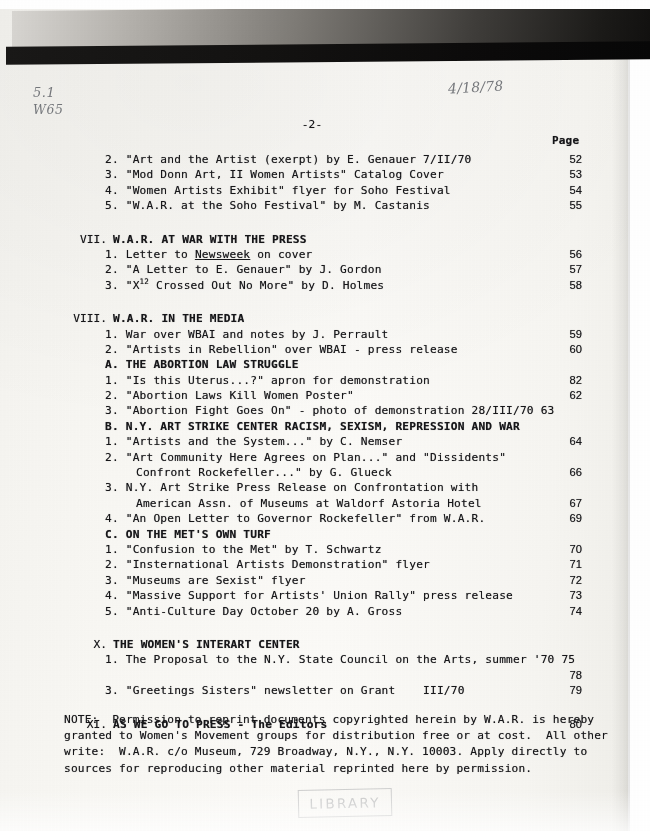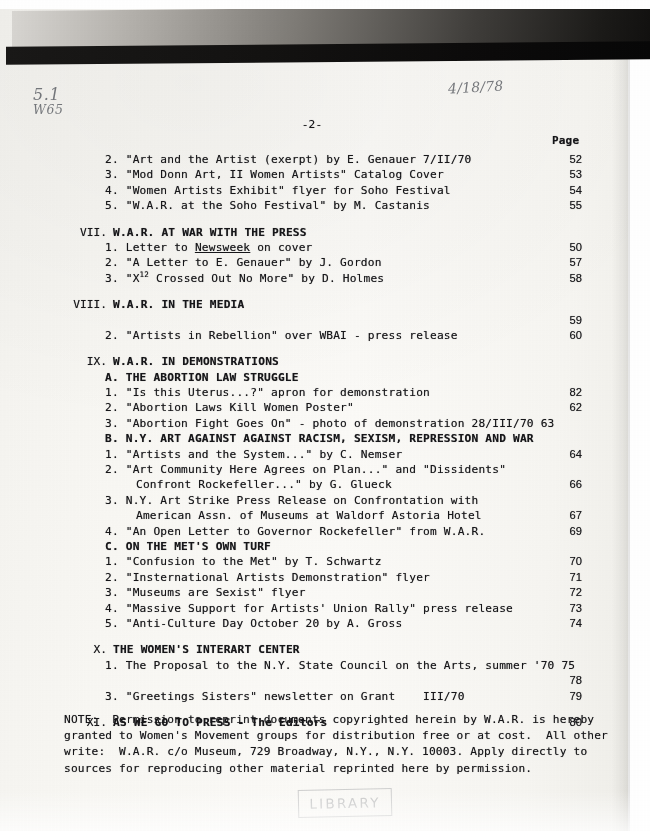--- a/index.html
+++ b/index.html
@@ -101,21 +101,21 @@
     font-size: 11px;
     text-align: right;
   }
 
   
   .hand {
     position: absolute;
     color: #5a5d63;
     font-family: "DejaVu Serif", serif;
     font-style: italic;
-    font-size: 16px;
+    font-size: 13px;
     letter-spacing: 0.6px;
     opacity: 0.82;
     white-space: pre;
   }
   #callnum-line1 { left: 33px; top: 85px; }
   #callnum-line2 { left: 33px; top: 102px; font-size: 12.5px; }
   #datestamp {
     left: 448px; top: 79px;
     font-size: 14px;
     transform: rotate(-3deg);
@@ -125,21 +125,21 @@
   
   #toc {
     position: absolute;
     left: 0; top: 152px;
     width: 624px;
   }
   .row {
     position: relative;
     height: 15.4px;
   }
-  .row.gap-before { margin-top: 11px; }
+  .row.gap-before { margin-top: 18px; }
 
   .numeral {
     position: absolute;
     left: 0;
     width: 107px;
     text-align: right;
     font-family: "DejaVu Sans Mono", monospace;
     font-size: 11.2px;
     line-height: 15.4px;
     color: #17171a;
@@ -249,61 +249,58 @@
       <div class="row">
         <span class="label lvl-item">5. "W.A.R. at the Soho Festival" by M. Castanis</span>
         <span class="pg">55</span>
       </div>
       <div class="row gap-before">
         <span class="numeral">VII.</span>
         <span class="label lvl-section">W.A.R. AT WAR WITH THE PRESS</span>
       </div>
       <div class="row">
         <span class="label lvl-item">1. Letter to <span class="u">Newsweek</span> on cover</span>
-        <span class="pg">50</span>
+        <span class="pg">56</span>
       </div>
       <div class="row">
         <span class="label lvl-item">2. "A Letter to E. Genauer" by J. Gordon</span>
         <span class="pg">57</span>
       </div>
       <div class="row">
         <span class="label lvl-item">3. "X<sup>12</sup> Crossed Out No More" by D. Holmes</span>
         <span class="pg">58</span>
       </div>
       <div class="row gap-before">
         <span class="numeral">VIII.</span>
         <span class="label lvl-section">W.A.R. IN THE MEDIA</span>
       </div>
       <div class="row">
+        <span class="label lvl-item">1. War over WBAI and notes by J. Perrault</span>
         <span class="pg">59</span>
       </div>
       <div class="row">
         <span class="label lvl-item">2. "Artists in Rebellion" over WBAI - press release</span>
         <span class="pg">60</span>
       </div>
-      <div class="row gap-before">
-        <span class="numeral">IX.</span>
-        <span class="label lvl-section">W.A.R. IN DEMONSTRATIONS</span>
-      </div>
       <div class="row">
         <span class="label lvl-sub">A. THE ABORTION LAW STRUGGLE</span>
       </div>
       <div class="row">
         <span class="label lvl-item">1. "Is this Uterus...?" apron for demonstration</span>
         <span class="pg">82</span>
       </div>
       <div class="row">
         <span class="label lvl-item">2. "Abortion Laws Kill Women Poster"</span>
         <span class="pg">62</span>
       </div>
       <div class="row">
         <span class="label lvl-item">3. "Abortion Fight Goes On" - photo of demonstration 28/III/70 63</span>
       </div>
       <div class="row">
-        <span class="label lvl-sub">B. N.Y. ART AGAINST AGAINST RACISM, SEXISM, REPRESSION AND WAR</span>
+        <span class="label lvl-sub">B. N.Y. ART STRIKE CENTER RACISM, SEXISM, REPRESSION AND WAR</span>
       </div>
       <div class="row">
         <span class="label lvl-item">1. "Artists and the System..." by C. Nemser</span>
         <span class="pg">64</span>
       </div>
       <div class="row">
         <span class="label lvl-item">2. "Art Community Here Agrees on Plan..." and "Dissidents"</span>
       </div>
       <div class="row">
         <span class="label lvl-cont">Confront Rockefeller..." by G. Glueck</span>

